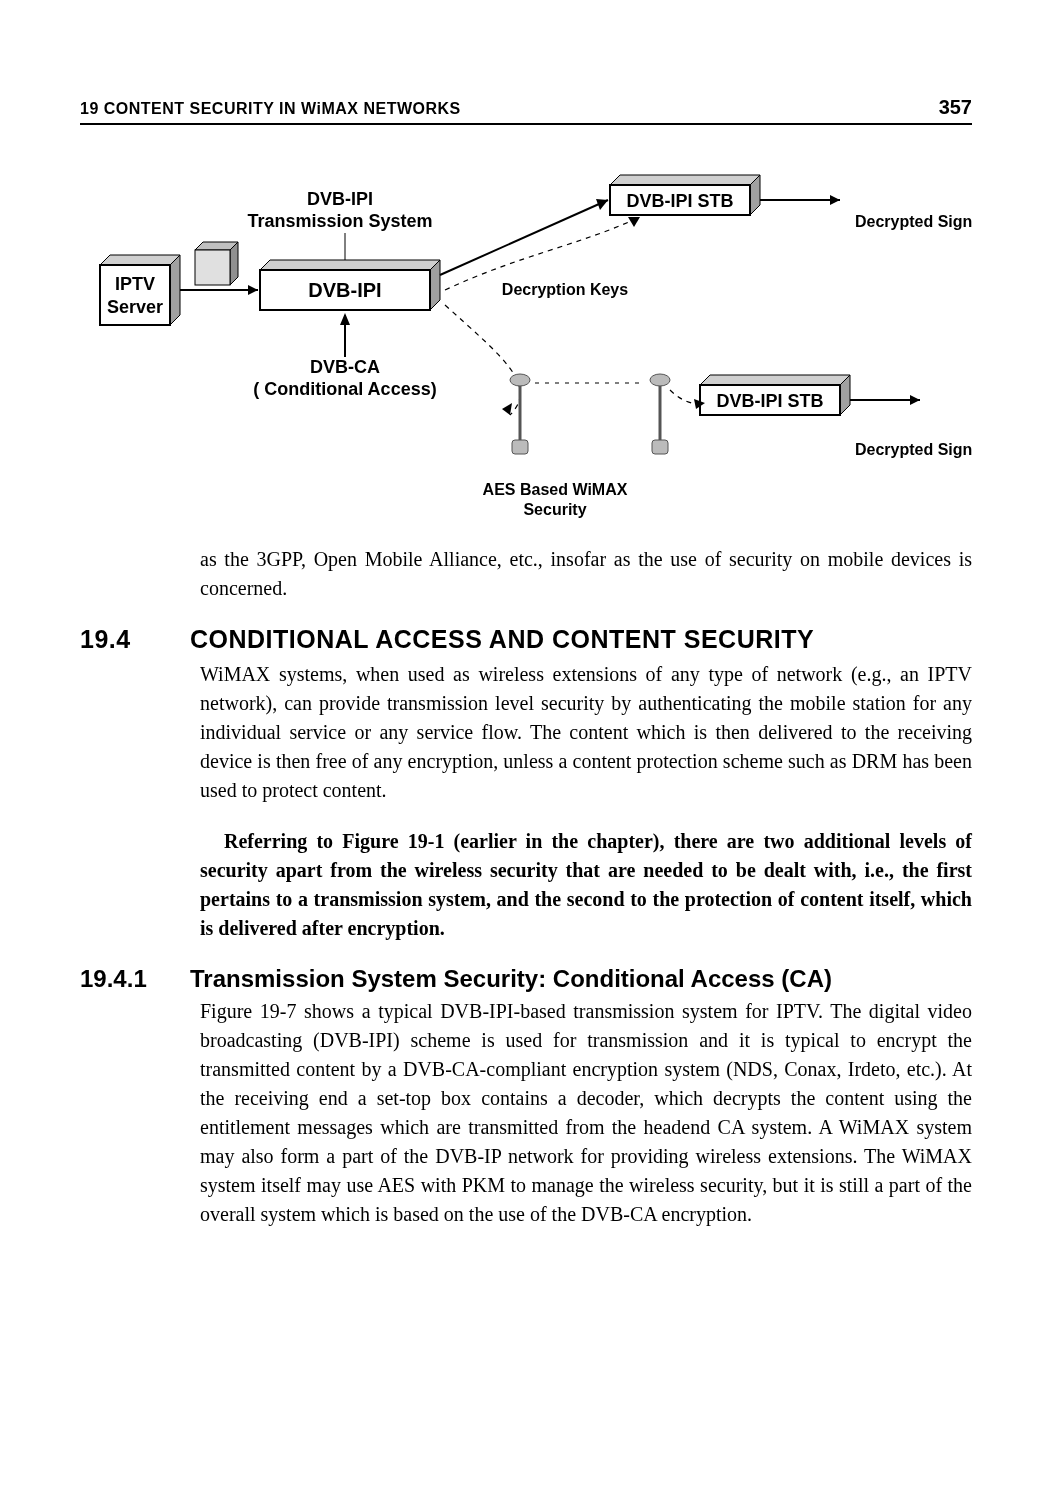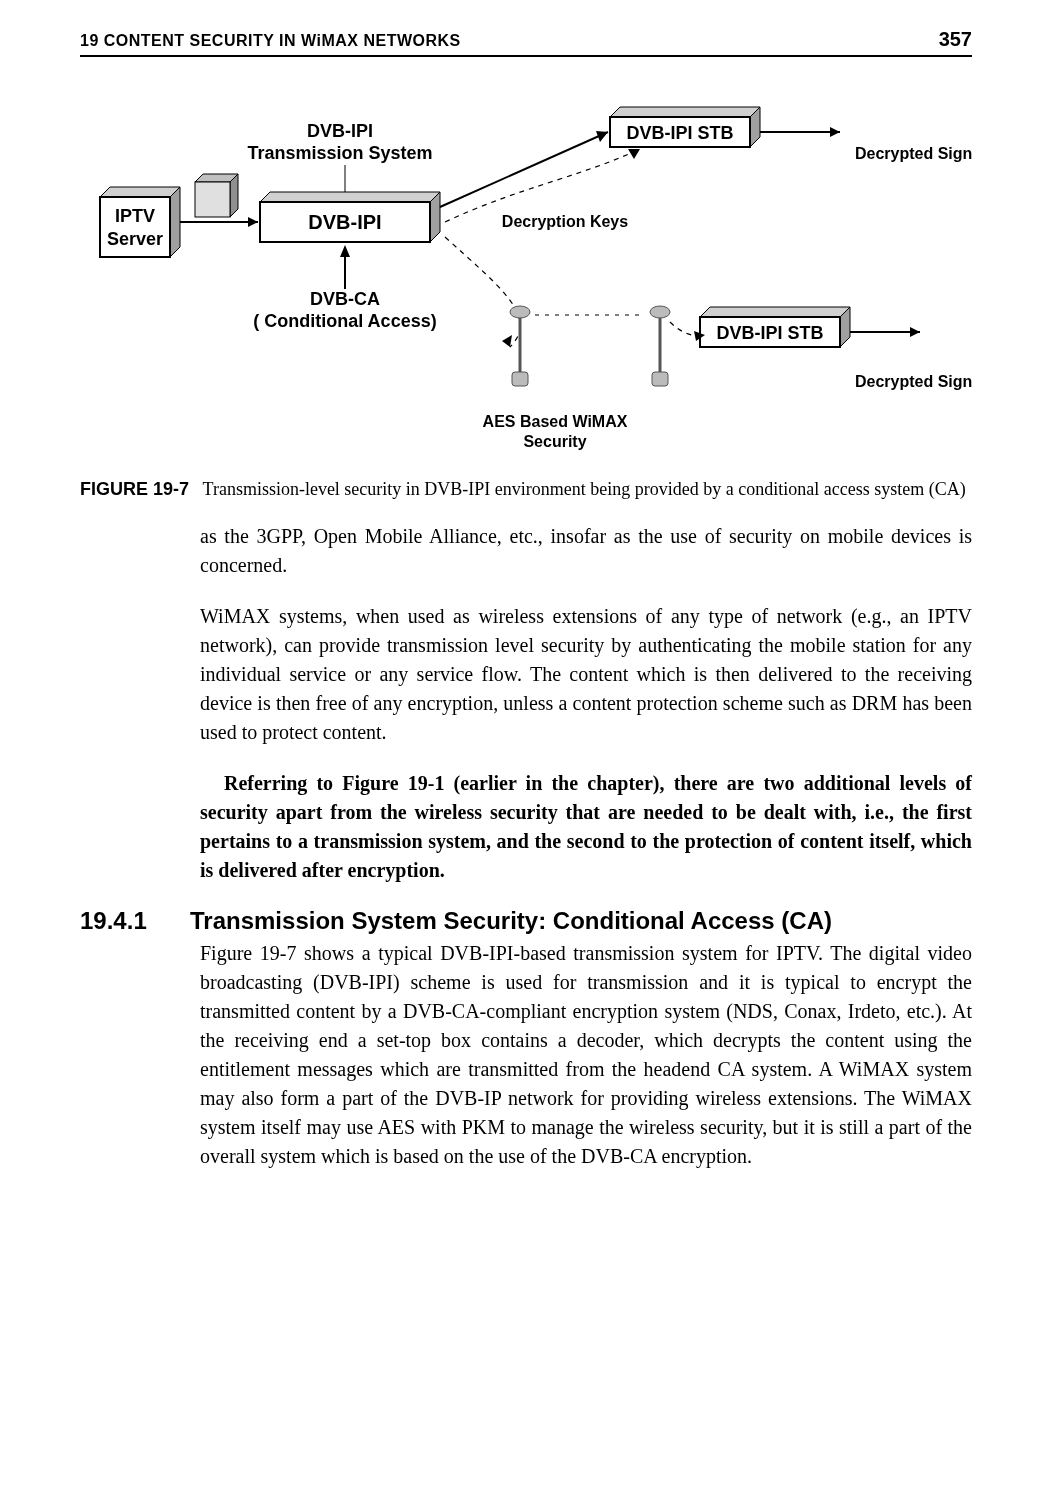--- a/index.html
+++ b/index.html
@@ -6,21 +6,21 @@
     margin: 0;
     padding: 0;
     background: #fff;
     font-family: Georgia, 'Times New Roman', serif;
     color: #000;
   }
   .page {
     width: 1052px;
     height: 1500px;
     box-sizing: border-box;
-    padding: 28px 80px 60px 80px;
+    padding: 96px 80px 60px 80px;
     position: relative;
   }
   .header-row {
     display: flex;
     justify-content: space-between;
     align-items: baseline;
     font-family: Arial, Helvetica, sans-serif;
     font-weight: bold;
     font-size: 16px;
     border-bottom: 2px solid #000;
@@ -159,27 +159,26 @@
       </g>
       <line x1="770" y1="245" x2="840" y2="245" stroke="#000" stroke-width="2"></line>
       <polygon points="840,245 830,240 830,250" fill="#000"></polygon>
       <text x="775" y="300" font-size="16" class="svg-bold">Decrypted Signal</text>
 
       <path d="M 590 235 C 605 250, 620 250, 625 248" stroke="#000" stroke-width="1.2" fill="none" stroke-dasharray="5,5"></path>
       <polygon points="625,248 614,244 616,254" fill="#000"></polygon>
     </svg>
   </div>
 
-  <div class="figure-caption">
-    <span class="fig-label">FIGURE 19-7</span>
-    &nbsp;&nbsp;<span>Transmission-level security in DVB-IPI environment being provided by a conditional access system (CA)</span>
-  </div>
 
   <p class="body-para first">as the 3GPP, Open Mobile Alliance, etc., insofar as the use of security on mobile devices is concerned.</p>
 
+  <div class="section-heading">
+    <span class="sect-num">19.4</span><span>CONDITIONAL ACCESS AND CONTENT SECURITY</span>
+  </div>
 
   <p class="body-para first">WiMAX systems, when used as wireless extensions of any type of network (e.g., an IPTV network), can provide transmission level security by authenticating the mobile station for any individual service or any service flow. The content which is then delivered to the receiving device is then free of any encryption, unless a content protection scheme such as DRM has been used to protect content.</p>
   <p class="body-para indent">Referring to Figure 19-1 (earlier in the chapter), there are two additional levels of security apart from the wireless security that are needed to be dealt with, i.e., the first pertains to a transmission system, and the second to the protection of content itself, which is delivered after encryption.</p>
 
   <div class="subsection-heading">
     <span class="sect-num">19.4.1</span><span>Transmission System Security: Conditional Access (CA)</span>
   </div>
 
   <p class="body-para first">Figure 19-7 shows a typical DVB-IPI-based transmission system for IPTV. The digital video broadcasting (DVB-IPI) scheme is used for transmission and it is typical to encrypt the transmitted content by a DVB-CA-compliant encryption system (NDS, Conax, Irdeto, etc.). At the receiving end a set-top box contains a decoder, which decrypts the content using the entitlement messages which are transmitted from the headend CA system. A WiMAX system may also form a part of the DVB-IP network for providing wireless extensions. The WiMAX system itself may use AES with PKM to manage the wireless security, but it is still a part of the overall system which is based on the use of the DVB-CA encryption.</p>
 

